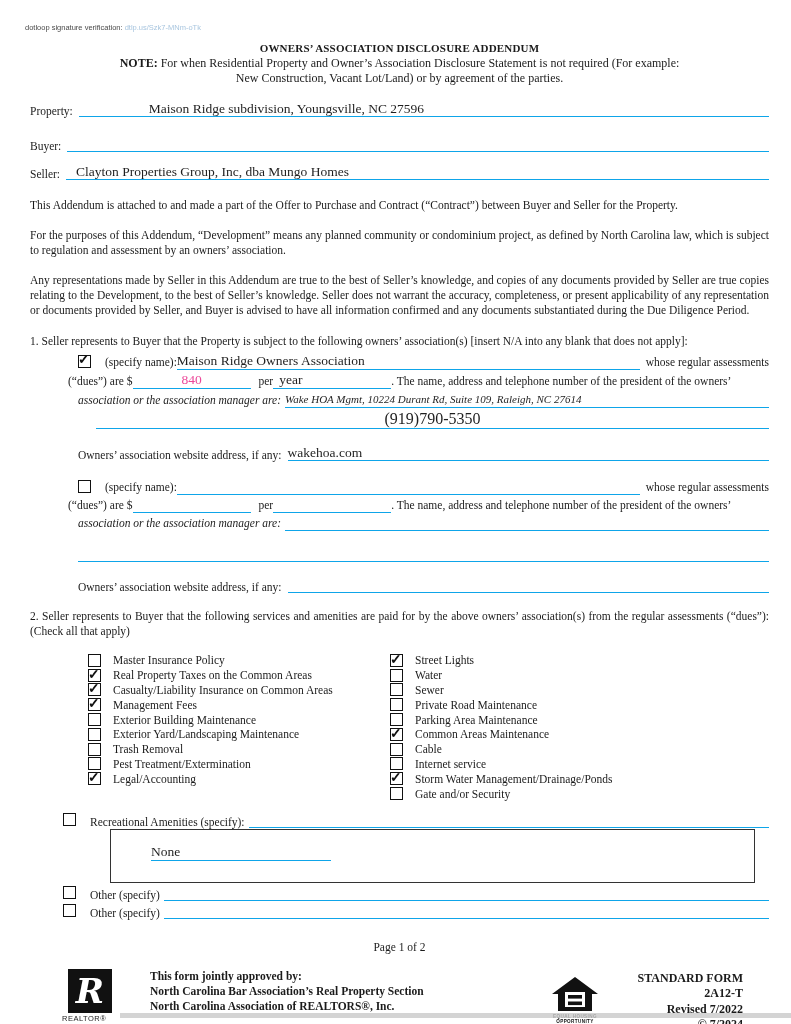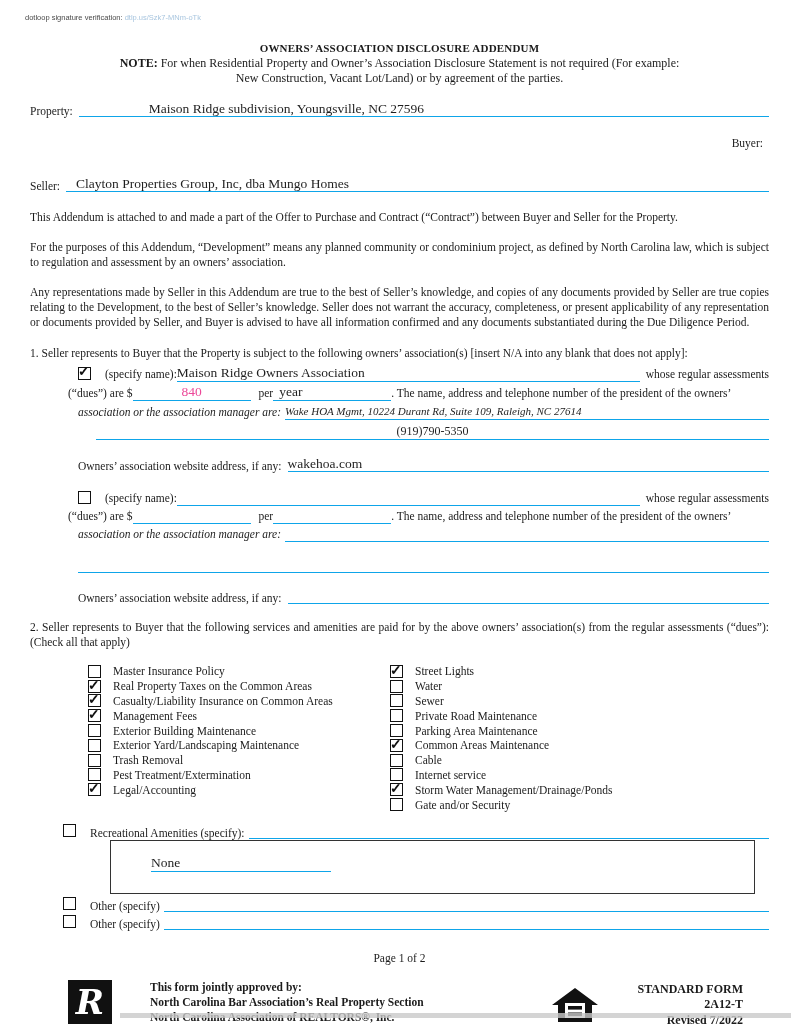--- a/index.html
+++ b/index.html
@@ -4,21 +4,21 @@
 <style>
   html,body { margin:0; padding:0; background:#e8e8e8; }
   .page {
     position:relative; width:791px; height:1024px; margin:0 auto;
     background:#ffffff; overflow:hidden;
     font-family:"Liberation Serif", serif; color:#1b1b1b; font-size:11.5px;
   }
   .content { padding:0 22px 0 30px; }
 
   
-  .verify { position:absolute; top:13px; left:25px; font-family:"Liberation Sans", sans-serif;
+  .verify { position:absolute; top:23px; left:25px; font-family:"Liberation Sans", sans-serif;
             font-size:7.5px; color:#4a4a4a; }
   .verify a { color:#a9c6df; text-decoration:none; }
 
   
   .hdr { text-align:center; padding-top:42px; }
   .title { font-weight:bold; font-size:11px; letter-spacing:.2px; }
   .note { font-size:12px; margin:2px auto 0; width:560px; line-height:14.5px; }
   .note b { font-weight:bold; }
 
   
@@ -26,21 +26,21 @@
   .fill { border-bottom:1px solid #0ea5e9; display:inline-block; min-height:14px; }
   .flex1 { flex:1 1 auto; }
   .fv { font-family:"Liberation Serif", serif; font-size:13.5px; color:#1f1f1f;
         line-height:15px; white-space:nowrap; }
   .fv-small { font-size:11px; }
   .blue { color:#ec4899; }
 
   .prow { margin-top:14px; }
   .prow .lbl { padding-right:6px; }
   #row-property { margin-top:16px; }
-  #row-buyer { margin-top:20px;flex-direction:column; }
+  #row-buyer { margin-top:20px; }
   #row-seller { margin-top:12px; }
 
   .para { text-align:justify; line-height:15px; margin-top:15px; }
 
   .numpara { text-align:justify; line-height:15px; margin-top:16px; }
 
   
   .cb { display:inline-block; width:11px; height:11px; border:1.6px solid #111;
         position:relative; flex:none; background:#fff; }
   .cb.checked::after { content:"\2713"; position:absolute; left:-1px; top:-4px;
@@ -171,21 +171,21 @@
         <span class="seg">. The name, address and telephone number of the president of the owners’</span>
       </div>
       <div class="rowC line">
         <span style="white-space:nowrap; padding-right:4px;">association or the association manager are:</span>
         <span class="fill flex1">
           <span class="fv fv-small">Wake HOA Mgmt, 10224 Durant Rd, Suite 109, Raleigh, NC 27614</span>
         </span>
       </div>
       <div class="rowD line">
         <span class="fill">
-          <span class="fv" style="font-size:12px;">(919)790-5350</span>
+          <span class="fv" style="font-size:16px;">(919)790-5350</span>
         </span>
       </div>
     </div>
 
     <div class="weblin">
       <span class="lbl">Owners’ association website address, if any:</span>
       <span class="fill flex1">
         <span class="fv">wakehoa.com</span>
       </span>
     </div>

